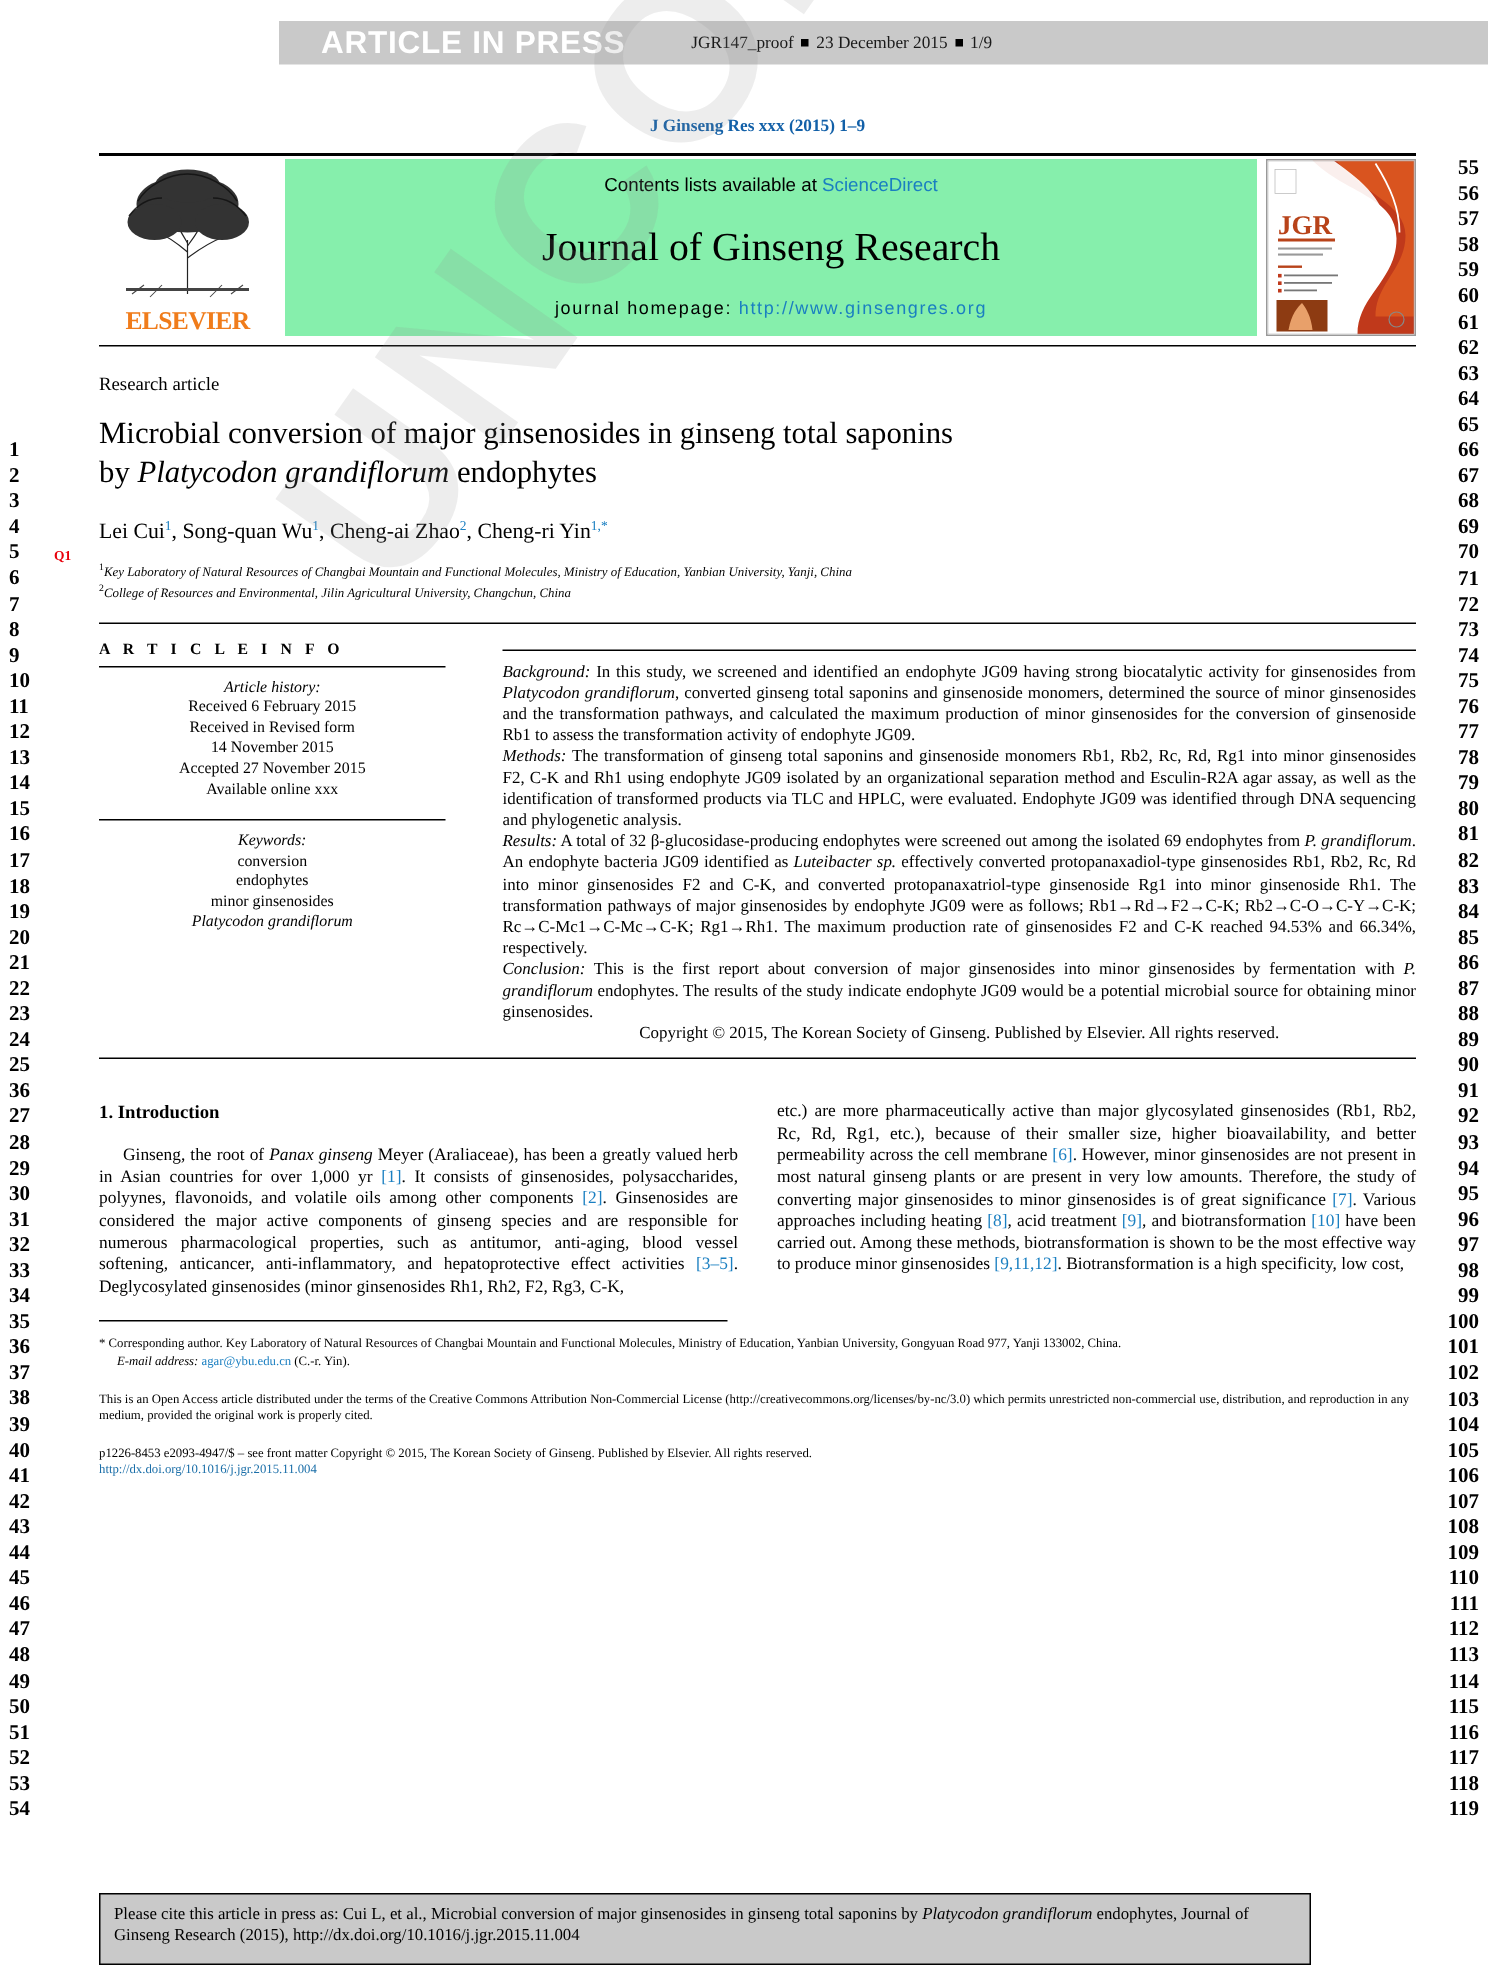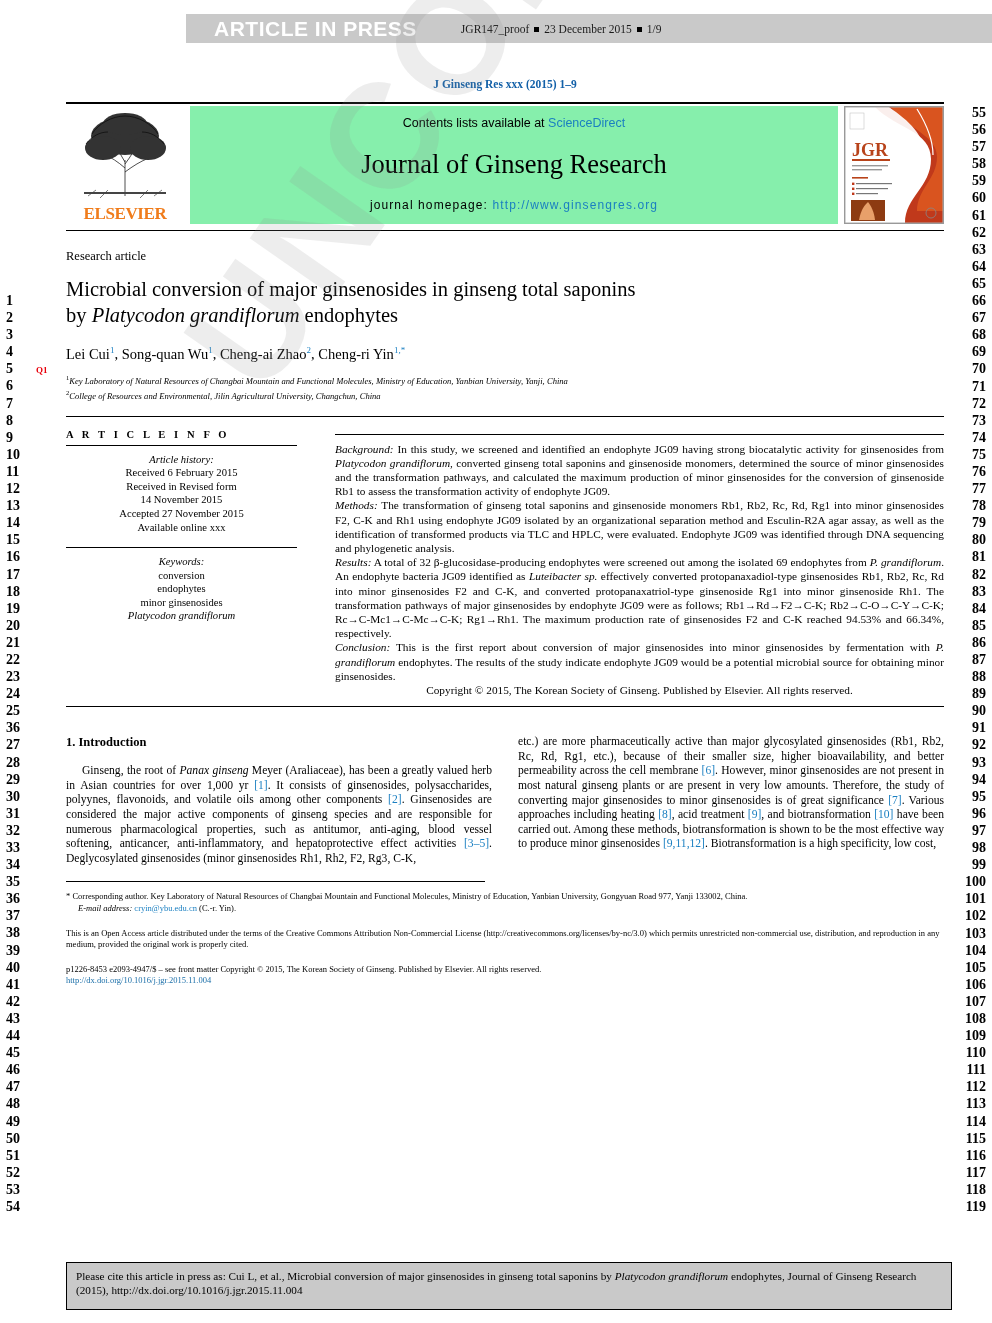--- a/index.html
+++ b/index.html
@@ -244,21 +244,21 @@
   .footnotes .it { font-style: italic; }
   .mail { color: #1a7fc1; }
   .oa { margin-top: 14px; }
   .issn { margin-top: 14px; }
   .doi { color: #1a6ea8; }
 
   
   .citebox {
     position: absolute;
     left: 66px; top: 1262px;
-    width: 886px; height: 48px;
+    width: 808px; height: 48px;
     border: 1.2px solid #000;
     background: #c9c9c9;
     padding: 6px 9px;
     font-family: "Liberation Serif", serif;
     font-size: 11.2px;
     line-height: 14.2px;
   }
   .citebox .it { font-style: italic; }
 
   
@@ -563,21 +563,21 @@
       <p class="btext">etc.) are more pharmaceutically active than major glycosylated ginsenosides (Rb1, Rb2, Rc, Rd, Rg1, etc.), because of their smaller size, higher bioavailability, and better permeability across the cell membrane <span class="ref">[6]</span>. However, minor ginsenosides are not present in most natural ginseng plants or are present in very low amounts. Therefore, the study of converting major ginsenosides to minor ginsenosides is of great significance <span class="ref">[7]</span>. Various approaches including heating <span class="ref">[8]</span>, acid treatment <span class="ref">[9]</span>, and biotransformation <span class="ref">[10]</span> have been carried out. Among these methods, biotransformation is shown to be the most effective way to produce minor ginsenosides <span class="ref">[9,11,12]</span>. Biotransformation is a high specificity, low cost,</p>
     </div>
   </div>
 
   <div class="footrule"></div>
 
   <div class="footnotes">
     <div>* Corresponding author. Key Laboratory of Natural Resources of Changbai Mountain and Functional Molecules, Ministry of Education, Yanbian University, Gongyuan Road 977, Yanji 133002, China.</div>
     <div style="margin-left:12px;">
       <span class="it">E-mail address:</span>
-      <span class="mail">cryin@ybu.edu.cn</span>
+      <span class="mail">agar@ybu.edu.cn</span>
       <span>(C.-r. Yin).</span>
     </div>
     <div class="oa">This is an Open Access article distributed under the terms of the Creative Commons Attribution Non-Commercial License (http://creativecommons.org/licenses/by-nc/3.0) which permits unrestricted non-commercial use, distribution, and reproduction in any medium, provided the original work is properly cited.</div>
     <div class="issn">p1226-8453 e2093-4947/$ – see front matter Copyright © 2015, The Korean Society of Ginseng. Published by Elsevier. All rights reserved.</div>
     <div class="doi">http://dx.doi.org/10.1016/j.jgr.2015.11.004</div>
   </div>
 
 </div>
 
 <div class="citebox">

